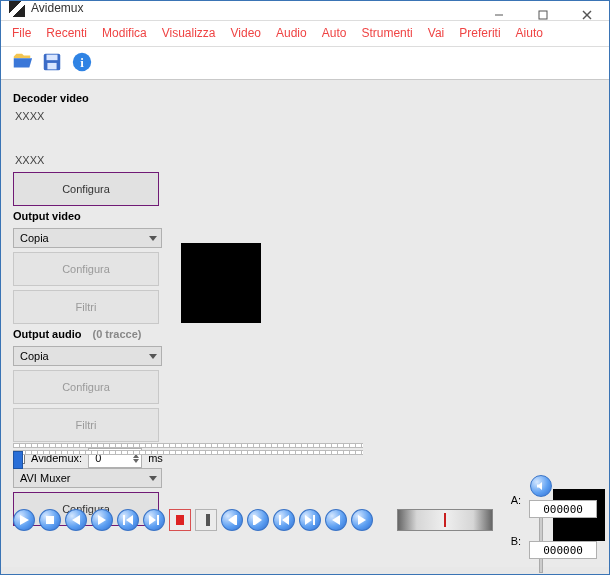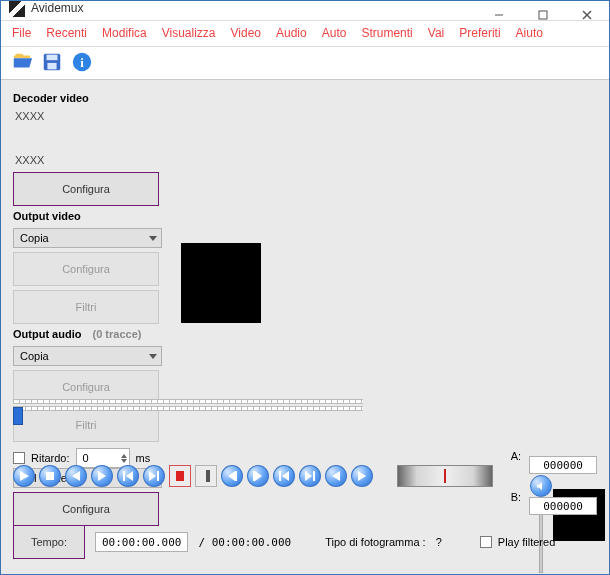--- a/index.html
+++ b/index.html
@@ -339,21 +339,21 @@
       <div class="stack">
         <div class="combo">
           <span>Copia</span>
           <span class="caret"></span>
         </div>
         <div class="btn wide disabled">Configura</div>
         <div class="btn wide disabled">Filtri</div>
         <div style="display:flex;align-items:center;gap:6px;margin-top:2px;">
           <label class="checkbox">
             <span class="box"></span>
-            <span>Ritardo:</span>
+            <span>Avidemux:</span>
           </label>
           <div class="spin">
             <span>0</span>
             <span class="arrows">
               <span class="up"></span>
               <span class="down"></span>
             </span>
           </div>
           <span>ms</span>
         </div>
@@ -477,27 +477,15 @@
           <span>A:</span>
           <div class="ab-field">000000</div>
         </div>
         <div class="ab-row">
           <span>B:</span>
           <div class="ab-field">000000</div>
         </div>
       </div>
     </div>
 
-    <div class="time-row">
-      <div class="btn" style="width:72px;">Tempo:</div>
-      <div class="mono-box">00:00:00.000</div>
-      <span style="font-family:Consolas,monospace;">/ 00:00:00.000</span>
-      <span style="margin-left:24px;">Tipo di fotogramma :</span>
-      <span>?</span>
-
-      <label class="checkbox" style="margin-left:28px;">
-        <span class="box"></span>
-        <span>Play filtered</span>
-      </label>
-    </div>
 
   </div>
 </div>
 
 </body></html>

